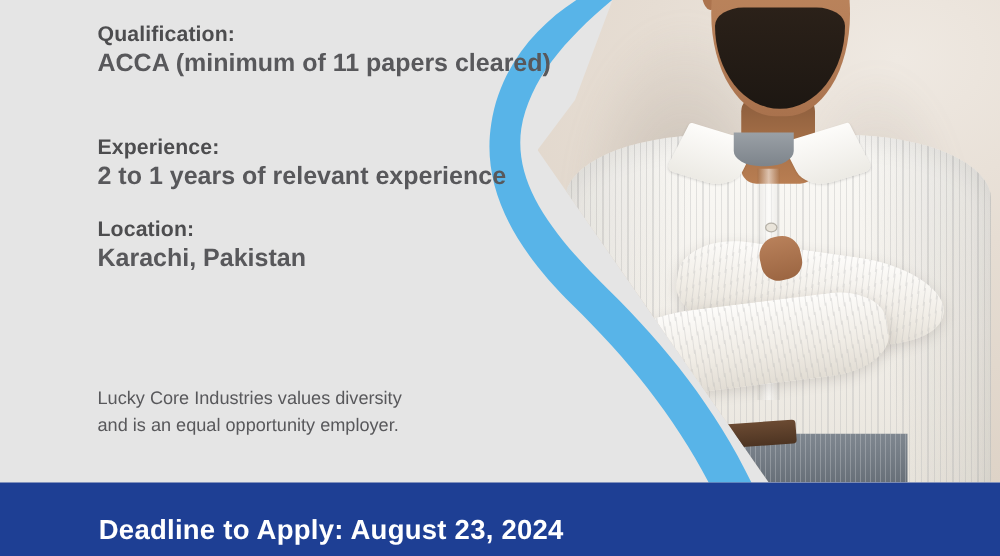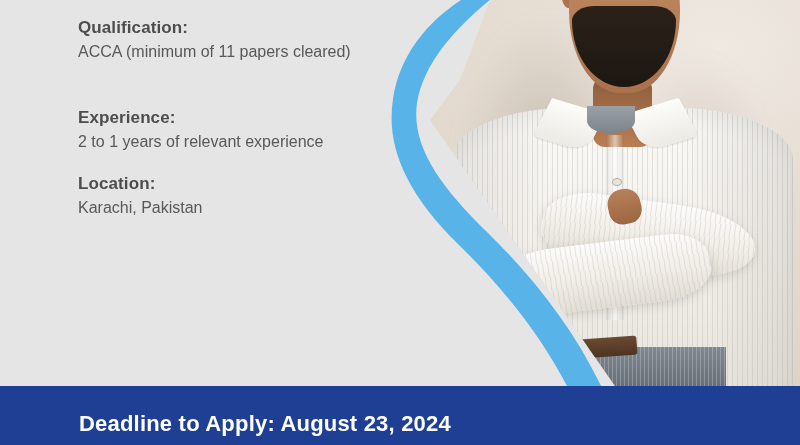--- a/index.html
+++ b/index.html
@@ -246,22 +246,22 @@
   .field { position: absolute; left: 0; }
   .field-label {
     font-size: 17px;
     font-weight: bold;
     color: #4d4d4f;
     letter-spacing: .1px;
     line-height: 20px;
     margin: 0 0 3px 0;
   }
   .field-value {
-    font-size: 16px;
-    font-weight: normal;
+    font-size: 20px;
+    font-weight: bold;
     color: #58585b;
     line-height: 21px;
     margin: 0;
     white-space: nowrap;
   }
   #field-qualification { top: 18px; }
   #field-experience    { top: 108px; }
   #field-location      { top: 174px; }
 
   .diversity {
@@ -359,18 +359,22 @@
       <p class="field-label">Experience:</p>
       <p class="field-value">2 to 1 years of relevant experience</p>
     </div>
 
     <div class="field" id="field-location">
       <p class="field-label">Location:</p>
       <p class="field-value">Karachi, Pakistan</p>
     </div>
   </div>
 
+  <div class="diversity">
+    <p>Lucky Core Industries values diversity</p>
+    <p>and is an equal opportunity employer.</p>
+  </div>
 
   <div class="deadline-banner">
     <span class="deadline-text">Deadline to Apply: August 23, 2024</span>
   </div>
 
 </div>
 
 </body></html>

